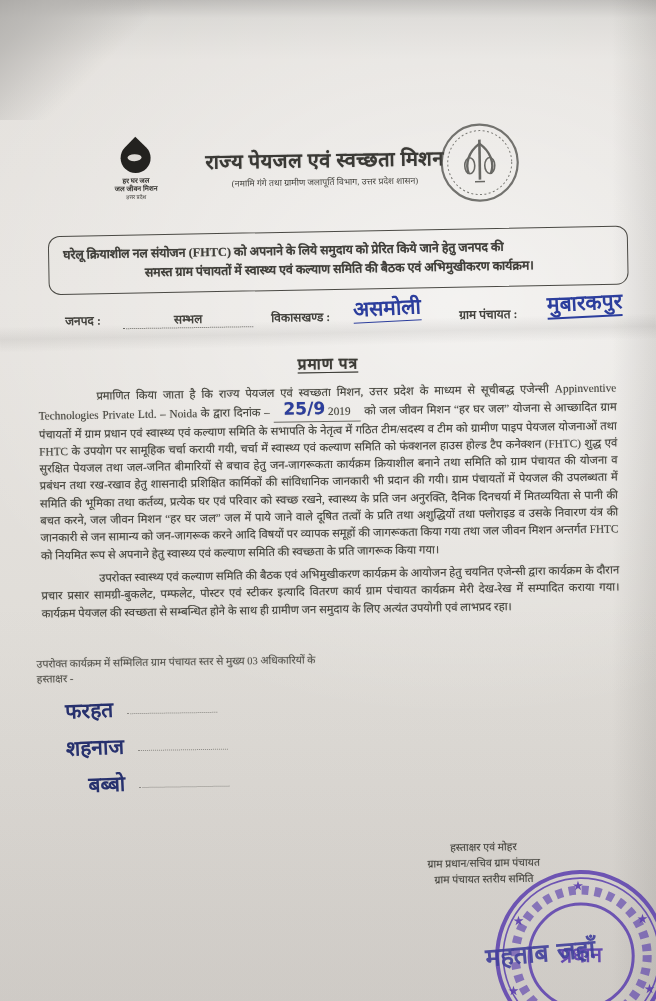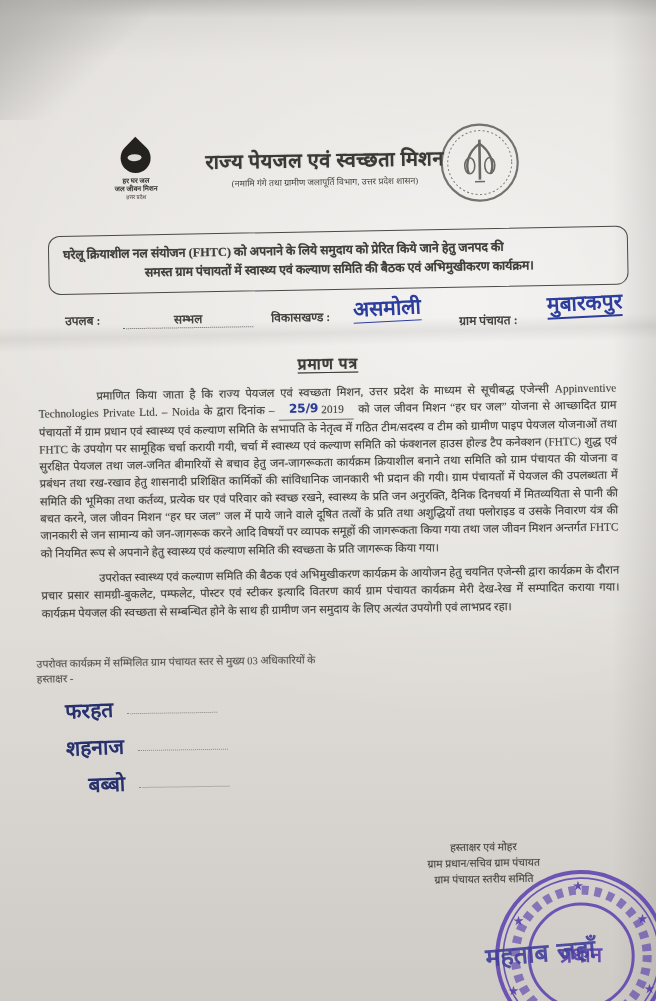--- a/index.html
+++ b/index.html
@@ -49,21 +49,21 @@
   .hw{font-family:"DejaVu Sans",sans-serif;color:#2c3e9d;font-weight:bold;}
   .hw-big{font-size:21px;transform:rotate(-2deg);display:inline-block;}
 
   .cert-title{position:absolute;left:0;top:352px;width:660px;text-align:center;font-size:15.5px;font-weight:bold;color:#3c3b36;text-decoration:underline;text-underline-offset:3px;letter-spacing:1px;text-shadow:0 0 .8px rgba(60,59,54,.5);}
 
   .para{position:absolute;left:40px;width:578px;font-size:11.3px;line-height:17.3px;text-align:justify;color:#47463f;text-shadow:0 0 .8px rgba(71,70,63,.45);}
   .para.p1{top:384px;}
   .para.p2{top:566px;}
   .indent{display:inline-block;width:58px;}
   .date-slot{display:inline-block;border-bottom:1.1px solid #6a6964;padding:0 10px;white-space:nowrap;}
-  .date-slot .hw{font-size:12px;position:relative;top:-1px;}
+  .date-slot .hw{font-size:17px;position:relative;top:-1px;}
 
   .sig-intro{position:absolute;left:34px;top:652px;width:430px;font-size:10.6px;color:#57564f;line-height:15px;text-shadow:0 0 .9px rgba(87,86,79,.4);}
 
   .names{position:absolute;left:62px;top:692px;width:300px;}
   .name-row{position:relative;height:37px;}
   .name-row .hw-name{font-family:"DejaVu Sans",sans-serif;font-size:21px;font-weight:bold;color:#27316e;display:inline-block;transform:rotate(-1.5deg);}
   .name-row .trail{display:inline-block;width:90px;border-bottom:1.4px dotted #8b8984;margin-left:14px;vertical-align:middle;}
   .nr2{padding-left:0px;}
   .nr3{padding-left:22px;}
 
@@ -106,25 +106,25 @@
       <ellipse cx="51" cy="44" rx="5" ry="8" fill="none" stroke="#3c3c38" stroke-width="1.6"></ellipse>
       <path d="M36 60 L46 60" stroke="#3c3c38" stroke-width="1.4"></path>
     </svg>
 
     <div class="nbox">
       <div class="l1">घरेलू क्रियाशील नल संयोजन (FHTC) को अपनाने के लिये समुदाय को प्रेरित किये जाने हेतु जनपद की</div>
       <div class="l2">समस्त ग्राम पंचायतों में स्वास्थ्य एवं कल्याण समिति की बैठक एवं अभिमुखीकरण कार्यक्रम।</div>
     </div>
 
     <div class="formline">
-      <span class="fl-item" style="left:8px;top:8px;">उपलब :</span>
+      <span class="fl-item" style="left:8px;top:8px;">जनपद :</span>
       <span class="fl-item dotted" style="left:66px;top:8px;width:130px;">सम्भल</span>
       <span class="fl-item" style="left:214px;top:8px;">विकासखण्ड :</span>
       <span class="fl-item hw hw-big" style="left:296px;top:-6px;border-bottom:1.8px solid #2c3e9d;">असमोली</span>
-      <span class="fl-item" style="left:402px;top:14px;text-align:center;">ग्राम पंचायत :</span>
+      <span class="fl-item" style="left:402px;top:8px;text-align:center;">ग्राम पंचायत :</span>
       <span class="fl-item hw hw-big" style="left:490px;top:-8px;border-bottom:2px solid #2c3e9d;">मुबारकपुर</span>
     </div>
 
     <div class="cert-title">प्रमाण पत्र</div>
 
     <div class="para p1">
       <span class="indent"></span><span>प्रमाणित किया जाता है कि राज्य पेयजल एवं स्वच्छता मिशन, उत्तर प्रदेश के माध्यम से सूचीबद्ध एजेन्सी Appinventive Technologies Private Ltd. – Noida के द्वारा दिनांक –</span>
       <span class="date-slot"><span class="hw">25/9</span>&nbsp;<span>2019</span></span>
       <span>को जल जीवन मिशन “हर घर जल” योजना से आच्छादित ग्राम पंचायतों में ग्राम प्रधान एवं स्वास्थ्य एवं कल्याण समिति के सभापति के नेतृत्व में गठित टीम/सदस्य व टीम को ग्रामीण पाइप पेयजल योजनाओं तथा FHTC के उपयोग पर सामूहिक चर्चा करायी गयी, चर्चा में स्वास्थ्य एवं कल्याण समिति को फंक्शनल हाउस होल्ड टैप कनेक्शन (FHTC) शुद्ध एवं सुरक्षित पेयजल तथा जल-जनित बीमारियों से बचाव हेतु जन-जागरूकता कार्यक्रम क्रियाशील बनाने तथा समिति को ग्राम पंचायत की योजना व प्रबंधन तथा रख-रखाव हेतु शासनादी प्रशिक्षित कार्मिकों की सांविधानिक जानकारी भी प्रदान की गयी। ग्राम पंचायतों में पेयजल की उपलब्धता में समिति की भूमिका तथा कर्तव्य, प्रत्येक घर एवं परिवार को स्वच्छ रखने, स्वास्थ्य के प्रति जन अनुरक्ति, दैनिक दिनचर्या में मितव्ययिता से पानी की बचत करने, जल जीवन मिशन “हर घर जल” जल में पाये जाने वाले दूषित तत्वों के प्रति तथा अशुद्धियों तथा फ्लोराइड व उसके निवारण यंत्र की जानकारी से जन सामान्य को जन-जागरूक करने आदि विषयों पर व्यापक समूहों की जागरूकता किया गया तथा जल जीवन मिशन अन्तर्गत FHTC को नियमित रूप से अपनाने हेतु स्वास्थ्य एवं कल्याण समिति की स्वच्छता के प्रति जागरूक किया गया।</span>
     </div>

